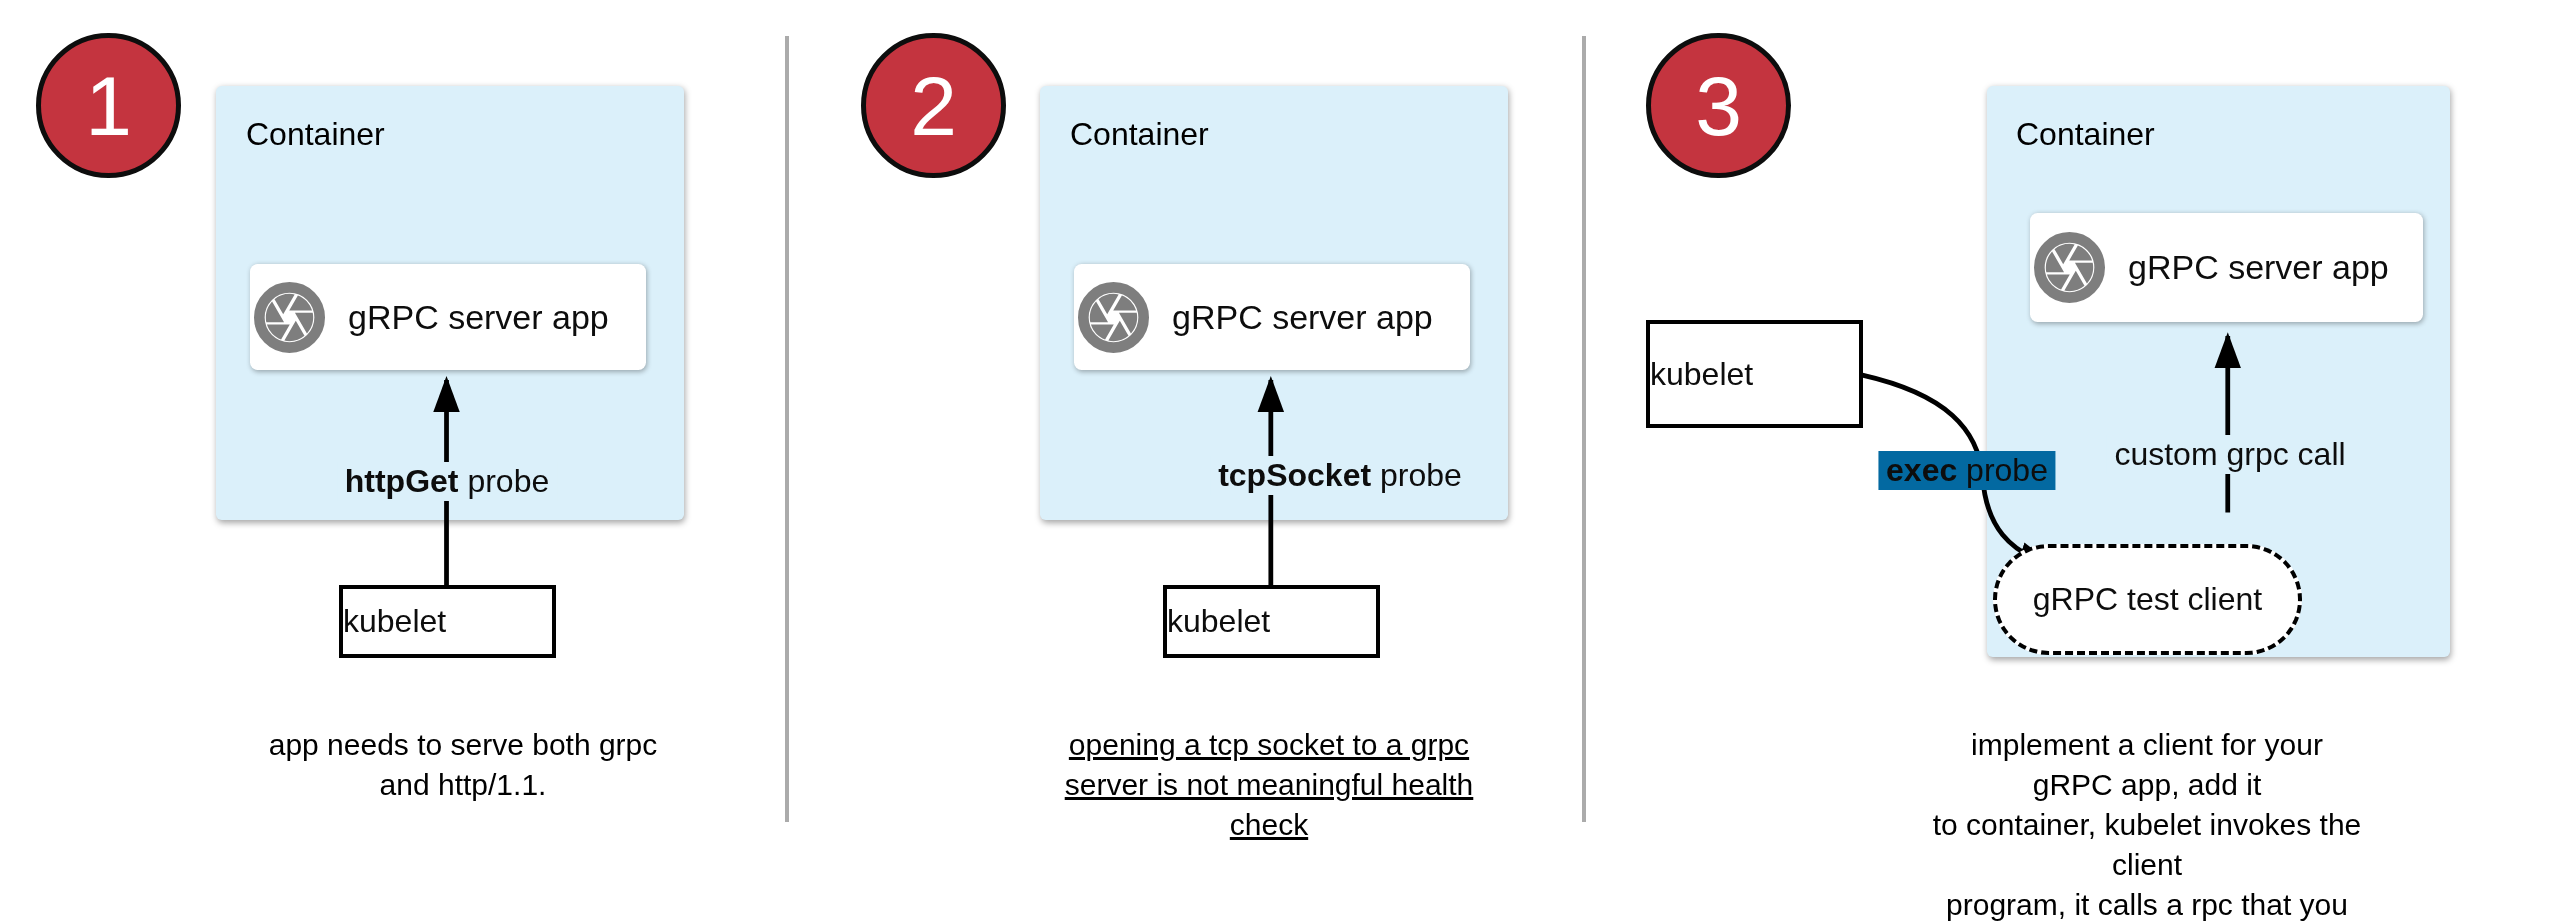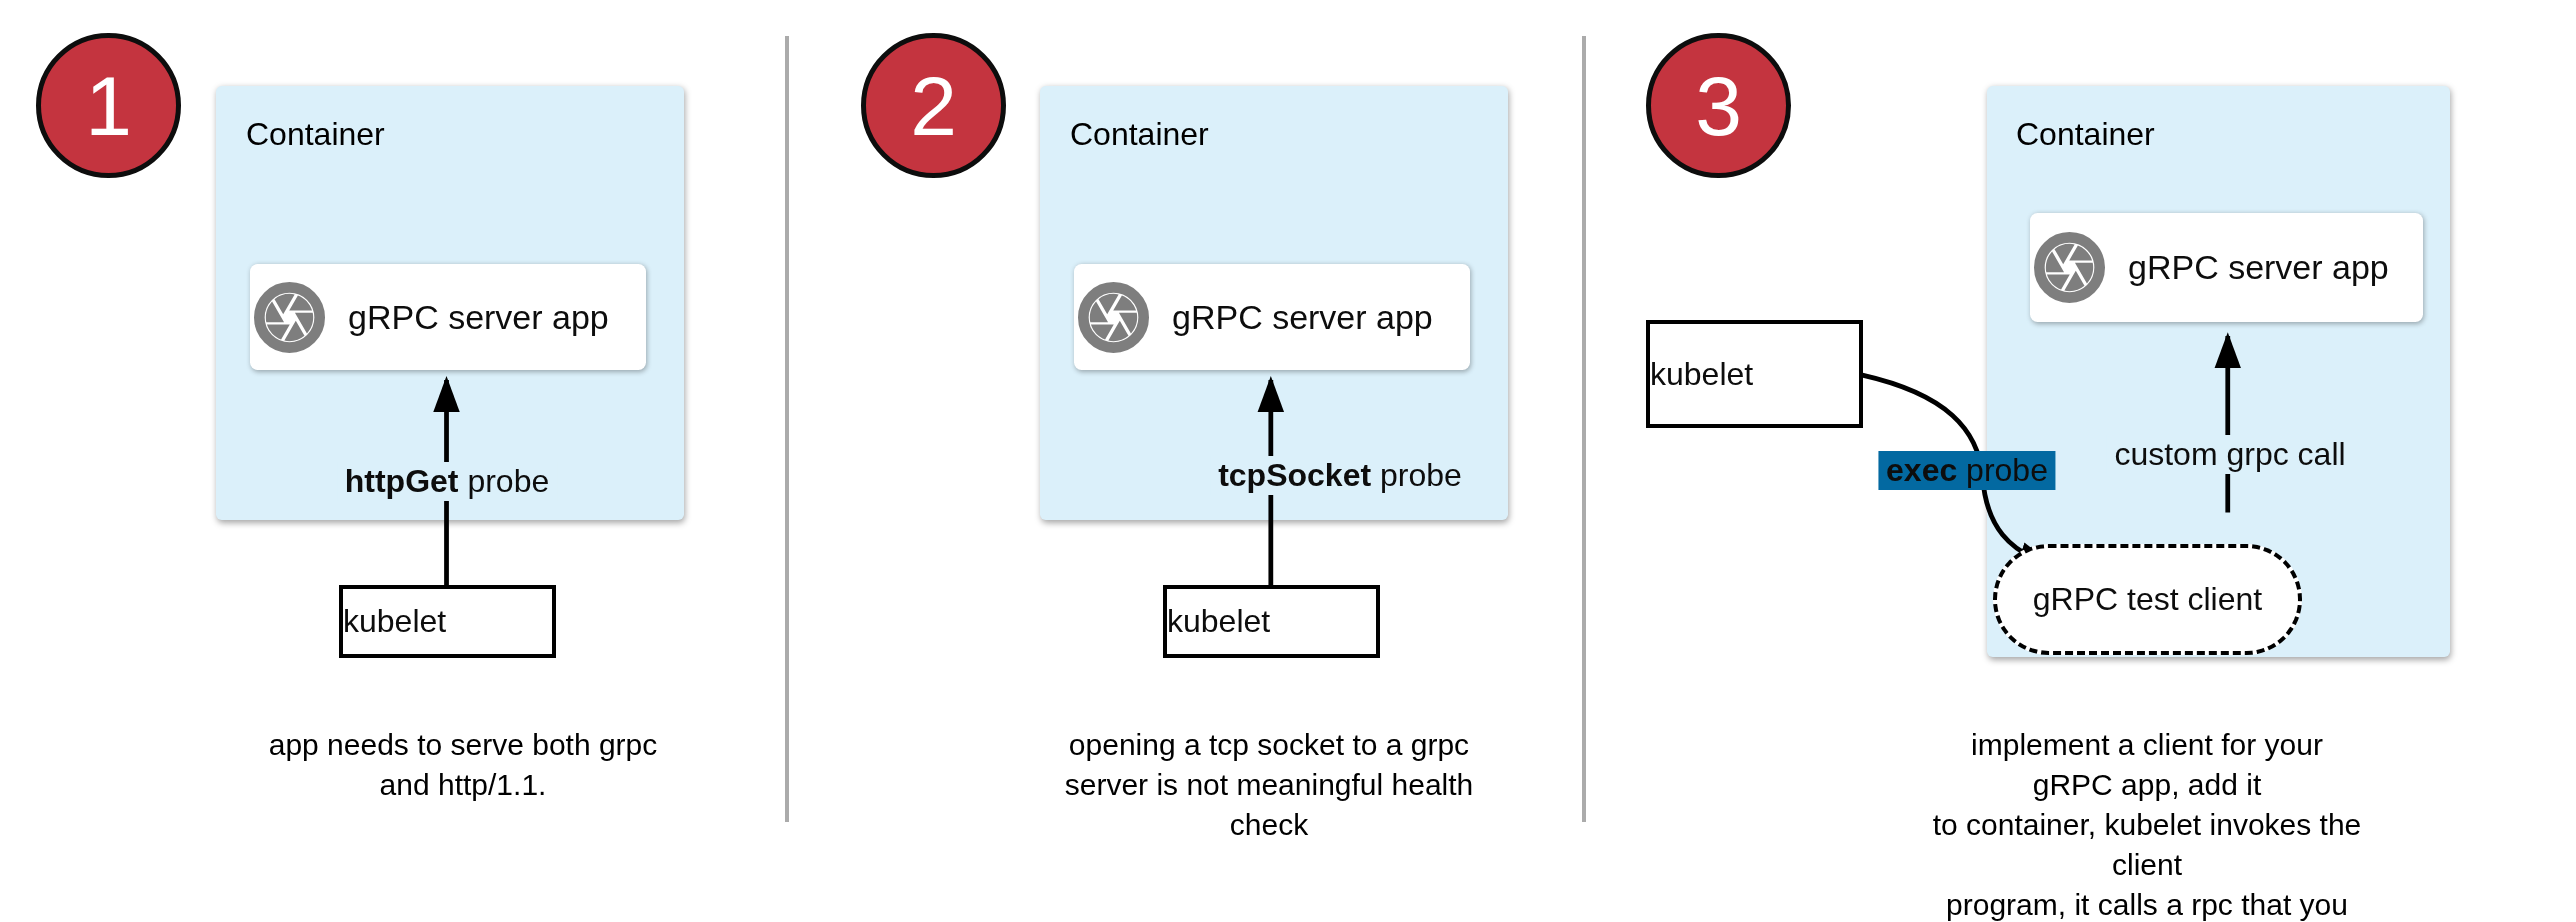--- a/index.html
+++ b/index.html
@@ -108,21 +108,21 @@
     </svg>
     <span class="app-label">gRPC server app</span>
   </div>
 
   <div class="probe-label" style="left:1340px;top:456px;"><b>tcpSocket</b><span> probe</span></div>
 
   <div class="kubelet-box" style="left:1163px;top:585px;width:217px;height:73px;">
     <span>kubelet</span>
   </div>
 
-  <div class="caption" style="left:1269px;top:725px;">opening a tcp socket to a grpc
+  <div class="caption" style="left:1269px;top:725px;text-decoration:underline;">opening a tcp socket to a grpc
 server is not meaningful health
 check</div>
 
   <div class="badge" style="left:1646px;top:33px;">
     <span>3</span>
   </div>
   <div class="container-label" style="left:2016px;top:116px;">Container</div>
 
   <div class="app-card" style="left:2030px;top:213px;width:393px;height:109px;">
     <svg class="icon" viewBox="0 0 24 24">

